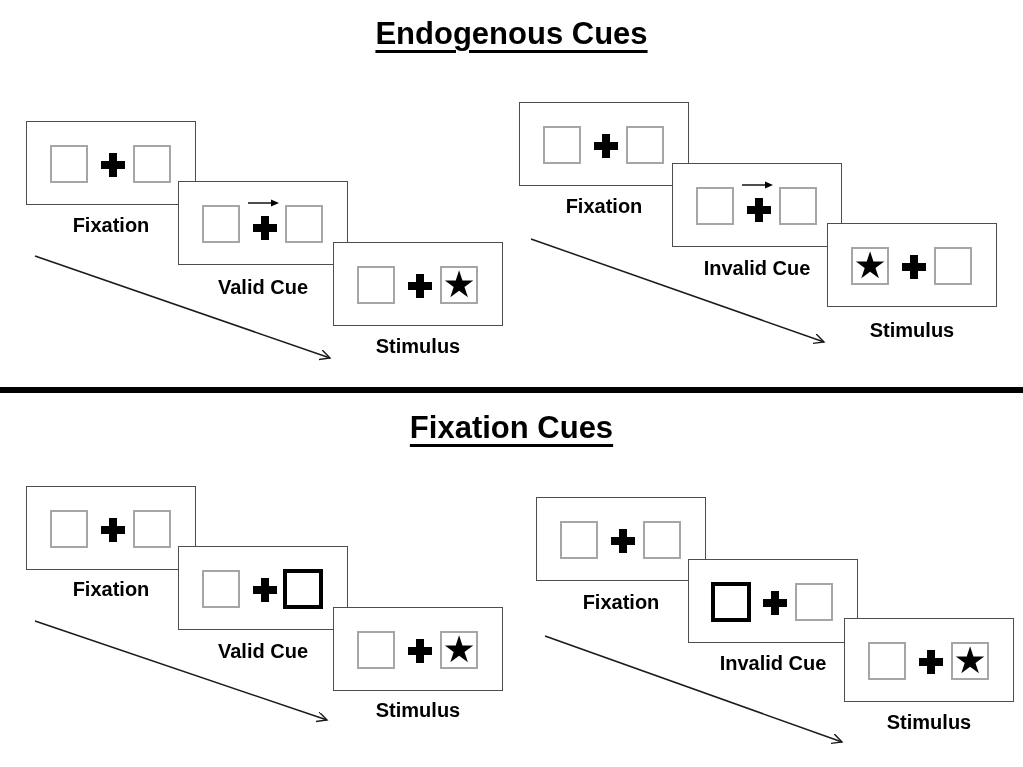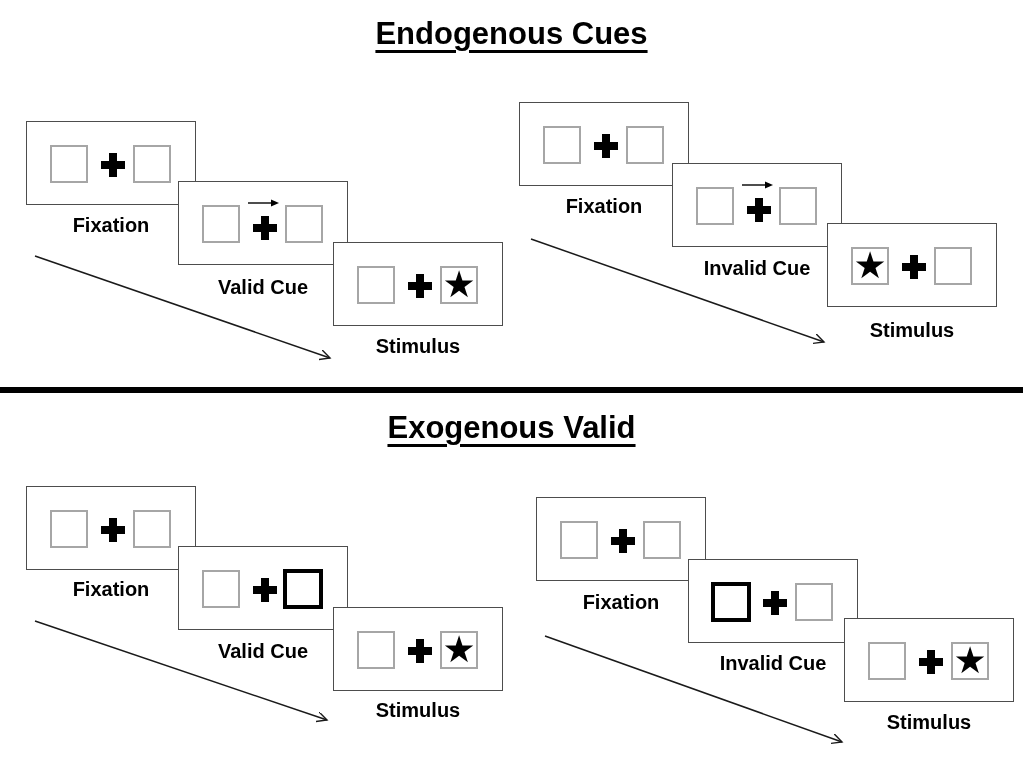--- a/index.html
+++ b/index.html
@@ -66,21 +66,21 @@
     <line x1="35" y1="256" x2="330" y2="358" stroke="#1a1a1a" stroke-width="1.5" marker-end="url(#ah)"></line>
     <line x1="531" y1="239" x2="824" y2="342" stroke="#1a1a1a" stroke-width="1.5" marker-end="url(#ah)"></line>
     <line x1="35" y1="621" x2="327" y2="720" stroke="#1a1a1a" stroke-width="1.5" marker-end="url(#ah)"></line>
     <line x1="545" y1="636" x2="842" y2="742" stroke="#1a1a1a" stroke-width="1.5" marker-end="url(#ah)"></line>
   </svg>
 
   <div class="sec-title" style="top:16px">
     <span>Endogenous Cues</span>
   </div>
   <div class="sec-title" style="top:410px">
-    <span>Exogenous Valid</span>
+    <span>Fixation Cues</span>
   </div>
 
   <div class="divider"></div>
 
   <div class="panel" style="left:26px;top:121px">
     <div class="sq l"></div>
     <span class="plus"></span>
     <div class="sq r"></div>
   </div>
   <div class="plabel" style="left:26px;top:214px">Fixation</div>

